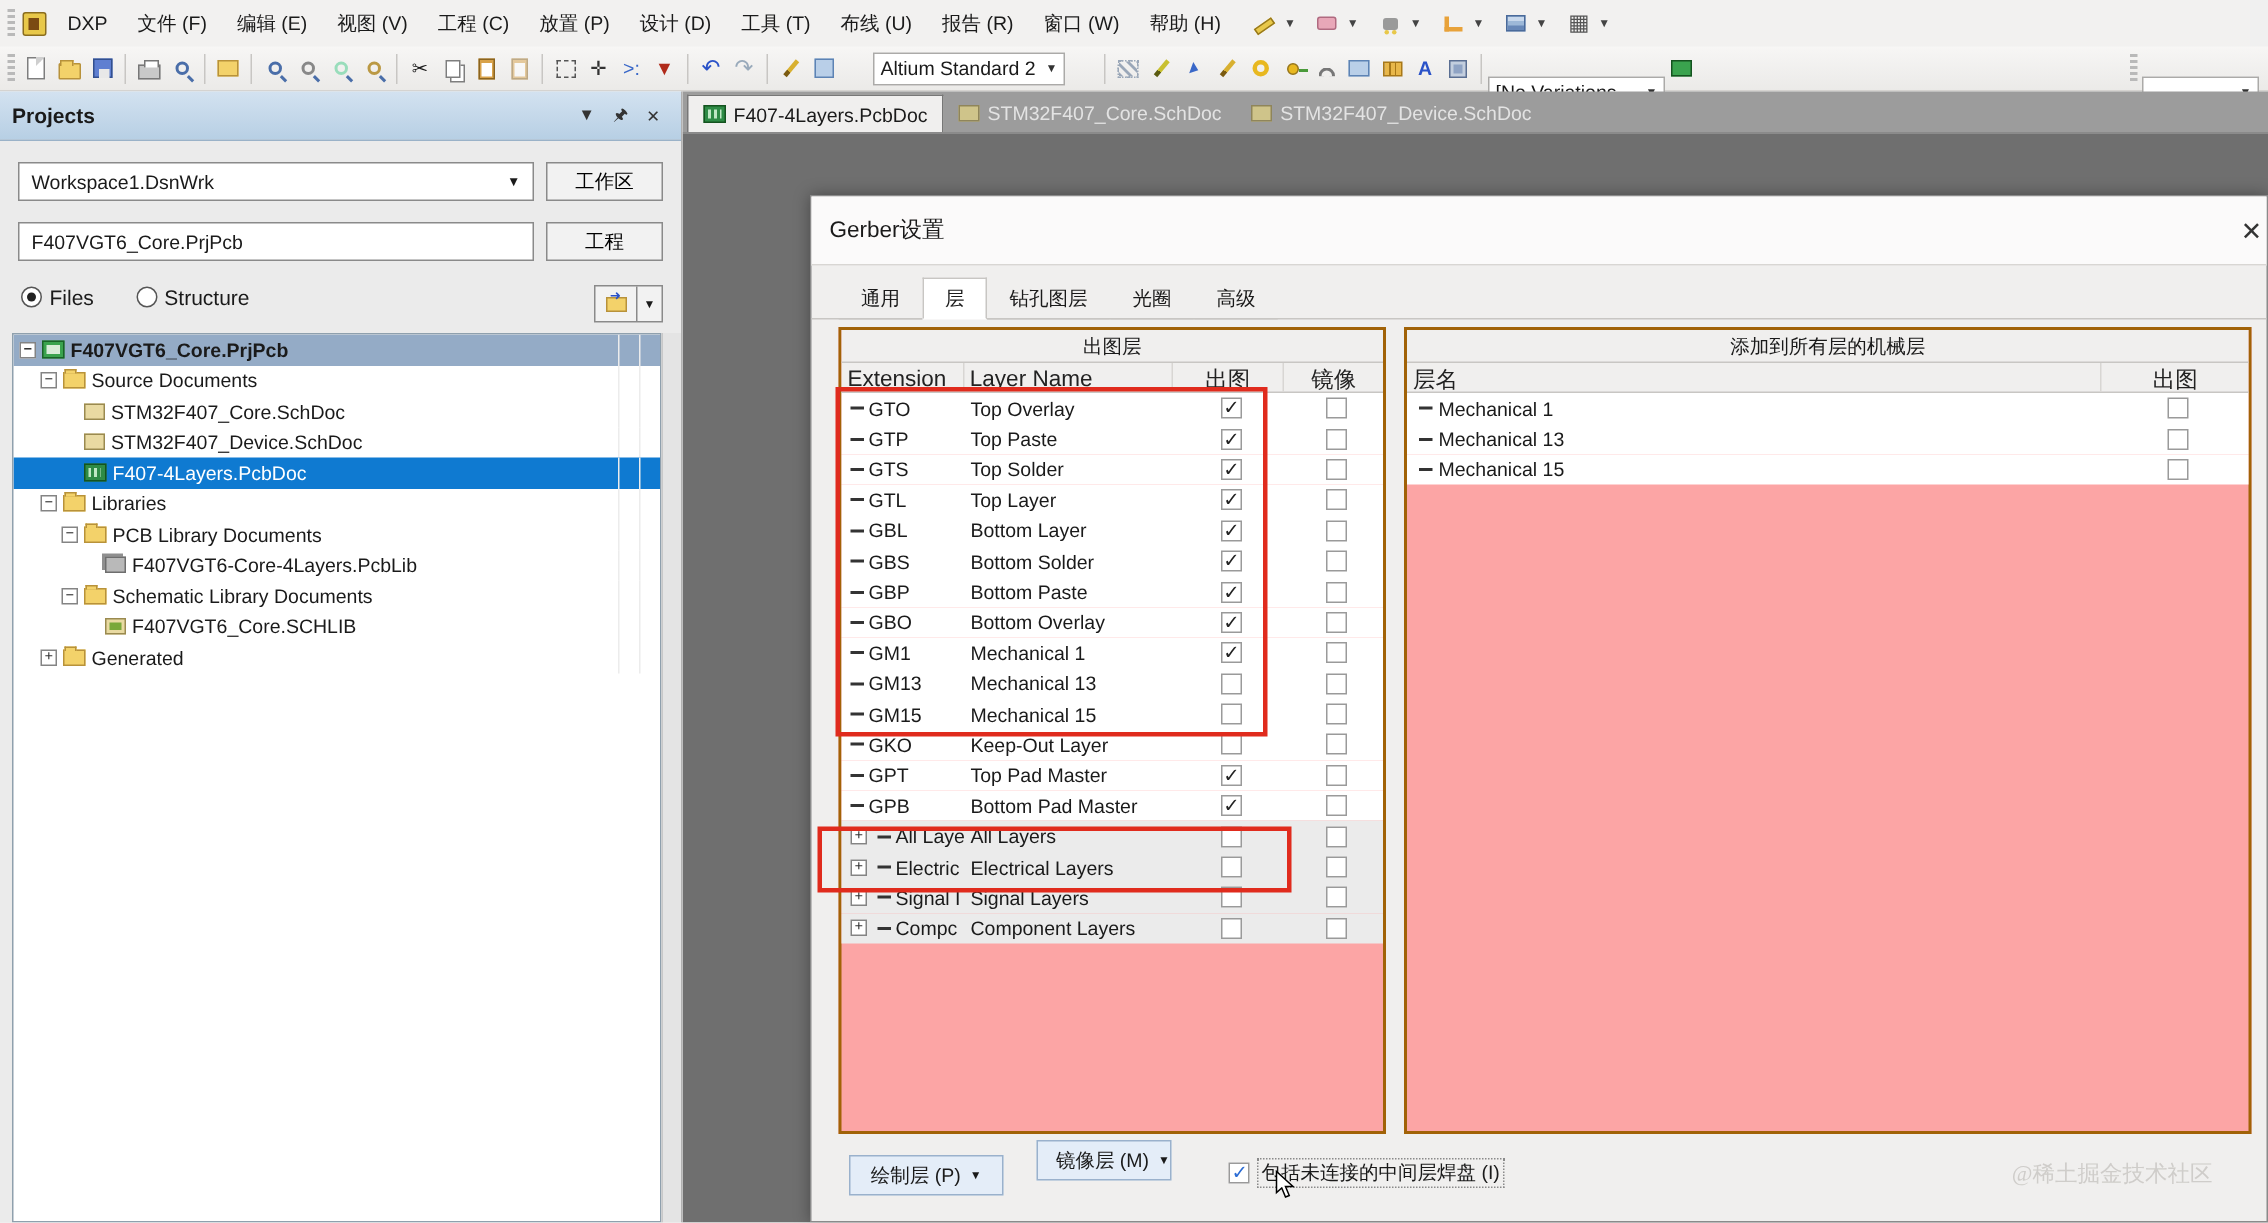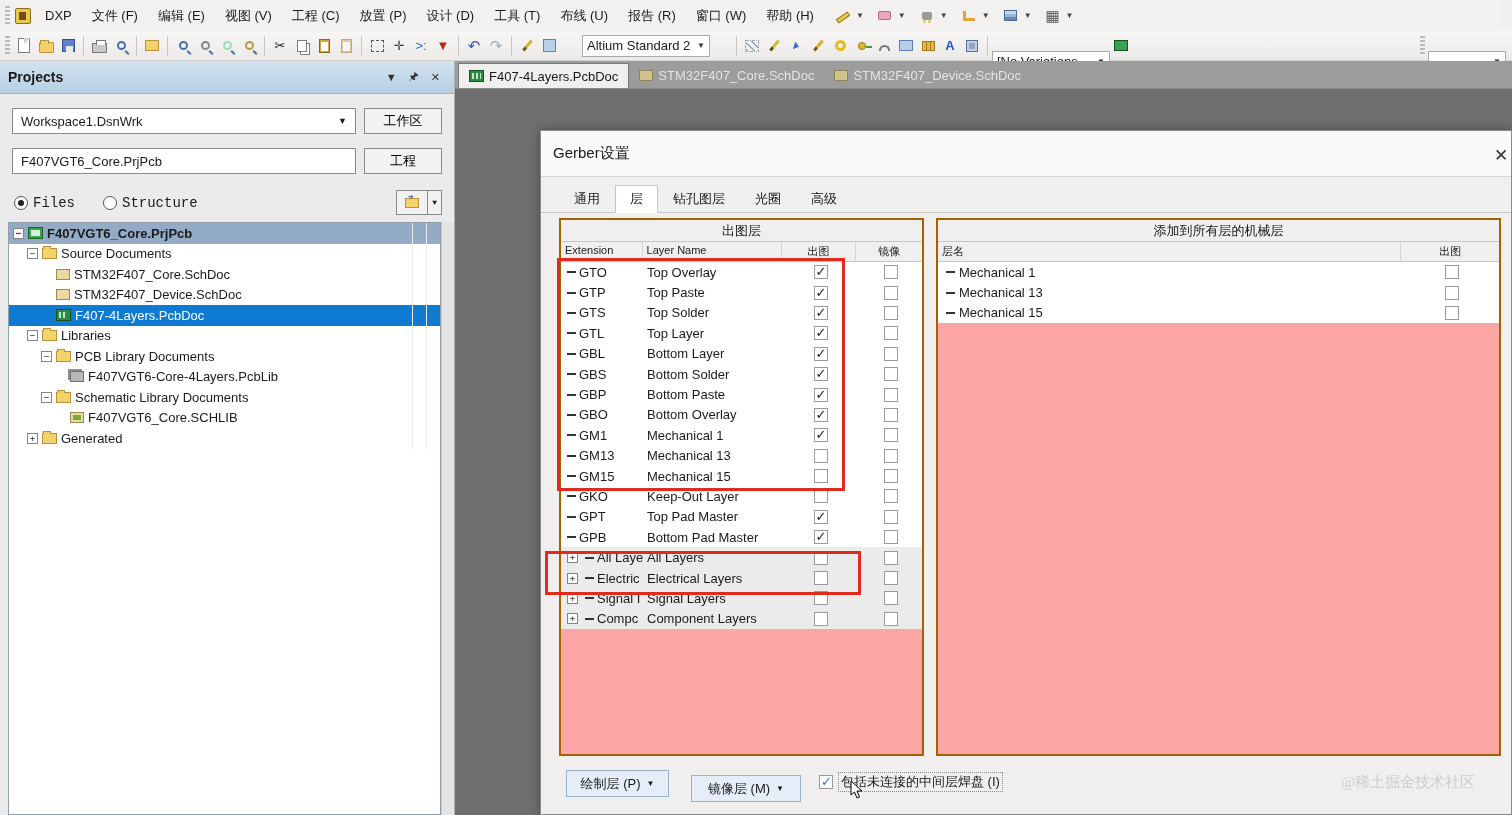--- a/index.html
+++ b/index.html
@@ -76,21 +76,21 @@
   
   .panel { position:absolute; left:0; top:61px; width:455px; height:754px; background:#ebebeb; border-right:1px solid #b0b0b0;}
   .panel-head { height:27px; background:linear-gradient(#d3e2f0,#b7cfe4); display:flex; align-items:center;
     padding:16px 8px; border-bottom:1px solid #9ab2c8; }
   .panel-head .pt { font-weight:bold; font-size:14px; flex:1; }
   .ph-ico { font-size:11px; color:#333; padding:0 6px; cursor:default;}
   .row-ctl { display:flex; gap:8px; margin:14px 12px 0 12px; align-items:center;}
   .wcombo { flex:1; height:26px; background:#fff; border:1px solid #8a8a8a; display:flex; align-items:center; padding:0 8px;}
   .wcombo .cc{flex:1;} .wcombo .ca{font-size:9px;}
   .pbtn { width:78px; height:26px; background:#f2f2f2; border:1px solid #8a8a8a; display:flex; align-items:center; justify-content:center; font-size:13px; cursor:default;}
-  .radio-row { display:flex; align-items:center; margin:16px 12px 0 14px;font-family:Liberation Mono, monospace; }
+  .radio-row { display:flex; align-items:flex-start; margin:16px 12px 0 14px; }
   .radio { display:flex; align-items:center; gap:5px; margin-right:28px; font-size:14px;}
   .rdot { width:14px; height:14px; border:1px solid #555; border-radius:50%; background:#fff; position:relative;}
   .rdot.sel::after{content:"";position:absolute;inset:3px;background:#222;border-radius:50%;}
   .openbtn { margin-left:auto; width:46px; height:25px; border:1px solid #8a8a8a; background:#f2f2f2; display:flex; align-items:center;}
   .openbtn .of{flex:1;display:flex;justify-content:center;} .openbtn .oc{border-left:1px solid #8a8a8a;height:100%;display:flex;align-items:center;padding:0 4px;font-size:8px;}
   .i-openarrow{width:14px;height:10px;background:#f3d26a;border:1px solid #b8923a;position:relative;}
   .i-openarrow::after{content:"➜";position:absolute;left:2px;top:-7px;color:#2a52c8;font-size:9px;}
 
   .tree { position:absolute; left:8px; top:161px; width:433px; bottom:0; background:#fff; border:1px solid #8fa0ad; overflow:hidden;}
   .trow { height:20.5px; display:flex; align-items:center; position:relative; white-space:nowrap; }
@@ -119,21 +119,21 @@
     border:1px solid #8a8a8a; box-shadow:0 0 10px rgba(0,0,0,.35); }
   .dlg-title { height:46px; background:#fbfafa; border-bottom:1px solid #d8d6d3; display:flex; align-items:center; padding:0 12px; font-size:15px;}
   .dlg-close { position:absolute; right:-2px; top:14px; font-size:17px; color:#333; width:24px; text-align:center; cursor:default;}
   .dlg-tabs { display:flex; margin:8px 0 0 18px; }
   .dtab { padding:4px 14px; border:1px solid transparent; border-bottom:1px solid #c8c6c3; color:#1a1a1a; cursor:default; font-size:13px;}
   .dtab.active { background:#fff; border:1px solid #c8c6c3; border-bottom:1px solid #fff; }
   .dlg-tabline { height:1px; background:#c8c6c3; margin-top:-1px; }
 
   .gbox { position:absolute; background:#fca5a5; border:2px solid #a16207; }
   .gbox .gtitle { height:22px; background:#f0efee; border-bottom:1px solid #c8c6c3; text-align:center; line-height:22px; font-size:13px;}
-  .gcols { height:20px; background:#f0efee; border-bottom:1px solid #c8c6c3; display:flex; font-size:11px; color:#222;}
+  .gcols { height:20px; background:#f0efee; border-bottom:1px solid #c8c6c3; display:flex; font-size:15px; color:#222;}
   .gcols div { padding:2px 4px; border-right:1px solid #d8d6d3; overflow:hidden; white-space:nowrap;}
   .lrow { height:20.4px; display:flex; align-items:center; font-size:13px; background:#fff;}
   .lrow.group { background:#ebebeb; }
   .cell-ext { width:82px; padding-left:6px; display:flex; align-items:center; gap:3px; overflow:hidden; white-space:nowrap; flex:none;}
   .cell-name { width:140px; padding-left:4px; overflow:hidden; white-space:nowrap; flex:none;}
   .cell-cb { width:75px; display:flex; justify-content:center; flex:none;}
   .cell-cb2 { width:66px; display:flex; justify-content:center; flex:none;}
   .dashico { width:9px; height:2px; background:#333; flex:none;}
   .cb { width:14px; height:14px; background:#fff; border:1px solid #9a9a9a; position:relative;}
   .cb.checked::after { content:"✓"; position:absolute; left:1px; top:-2px; font-size:13px; color:#222; font-weight:bold;}
@@ -803,21 +803,21 @@
         </div>
     </div>
 
     <div class="redbox" style="left:16px; top:127px; width:288px; height:233px;"></div>
     <div class="redbox" style="left:4px; top:420px; width:316px; height:44px;"></div>
 
     <div class="dbtn" style="left:25px; bottom:17px; width:103px;">
       <span>绘制层 (P)</span>
       <span class="ca">▼</span>
     </div>
-    <div class="dbtn" style="left:150px; bottom:12px; width:110px;">
+    <div class="dbtn" style="left:150px; bottom:27px; width:90px;justify-content:flex-end;">
       <span>镜像层 (M)</span>
       <span class="ca">▼</span>
     </div>
     <div class="chkrow" style="left:278px; bottom:22px;">
       <span class="cb blue checked"></span>
       <span class="lbl">包括未连接的中间层焊盘 (I)</span>
     </div>
     <div class="watermark" style="right:36px; bottom:22px;font-family:Liberation Serif, serif;">@稀土掘金技术社区</div>
   </div>
 

